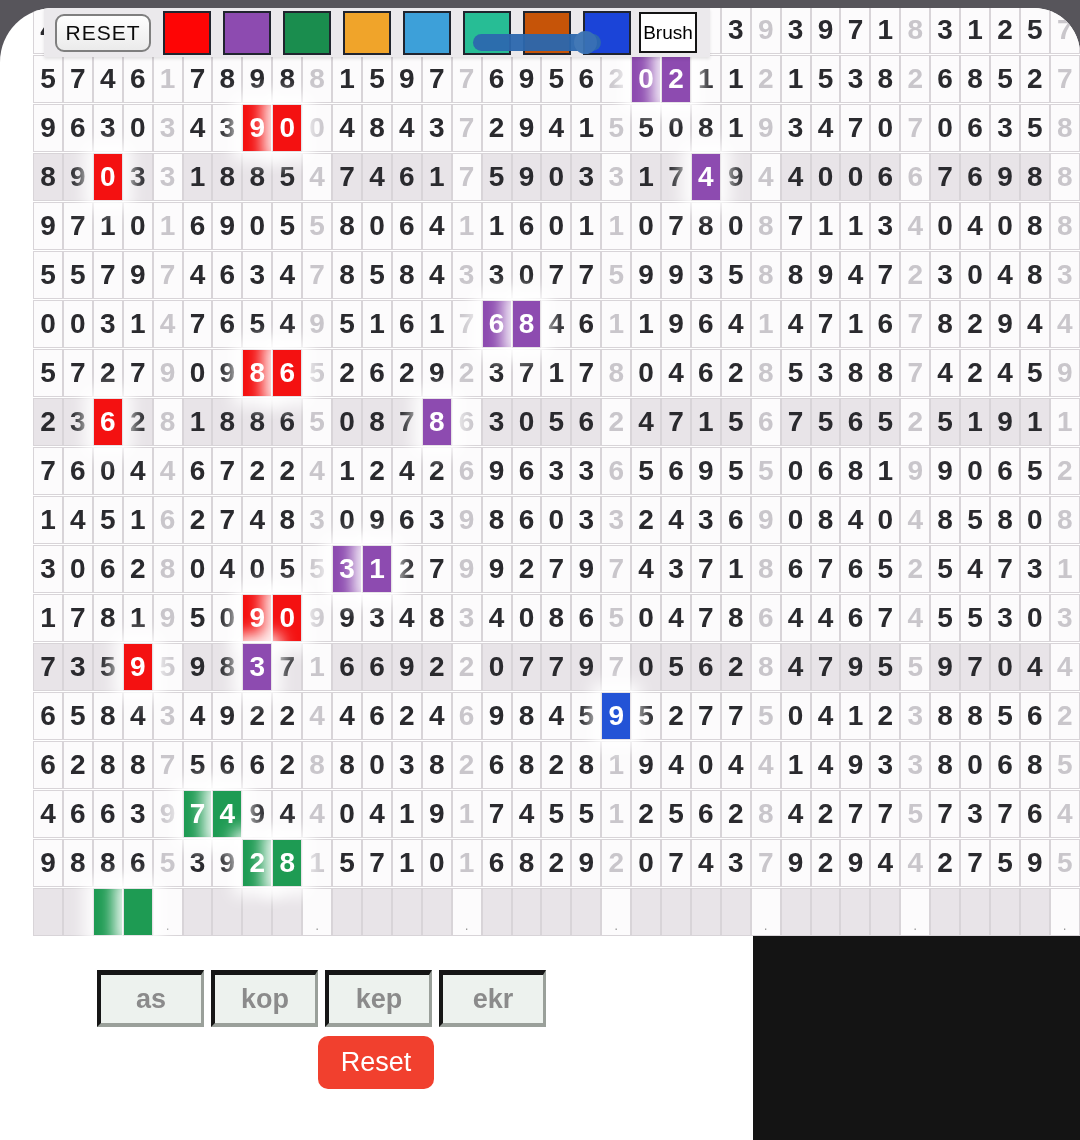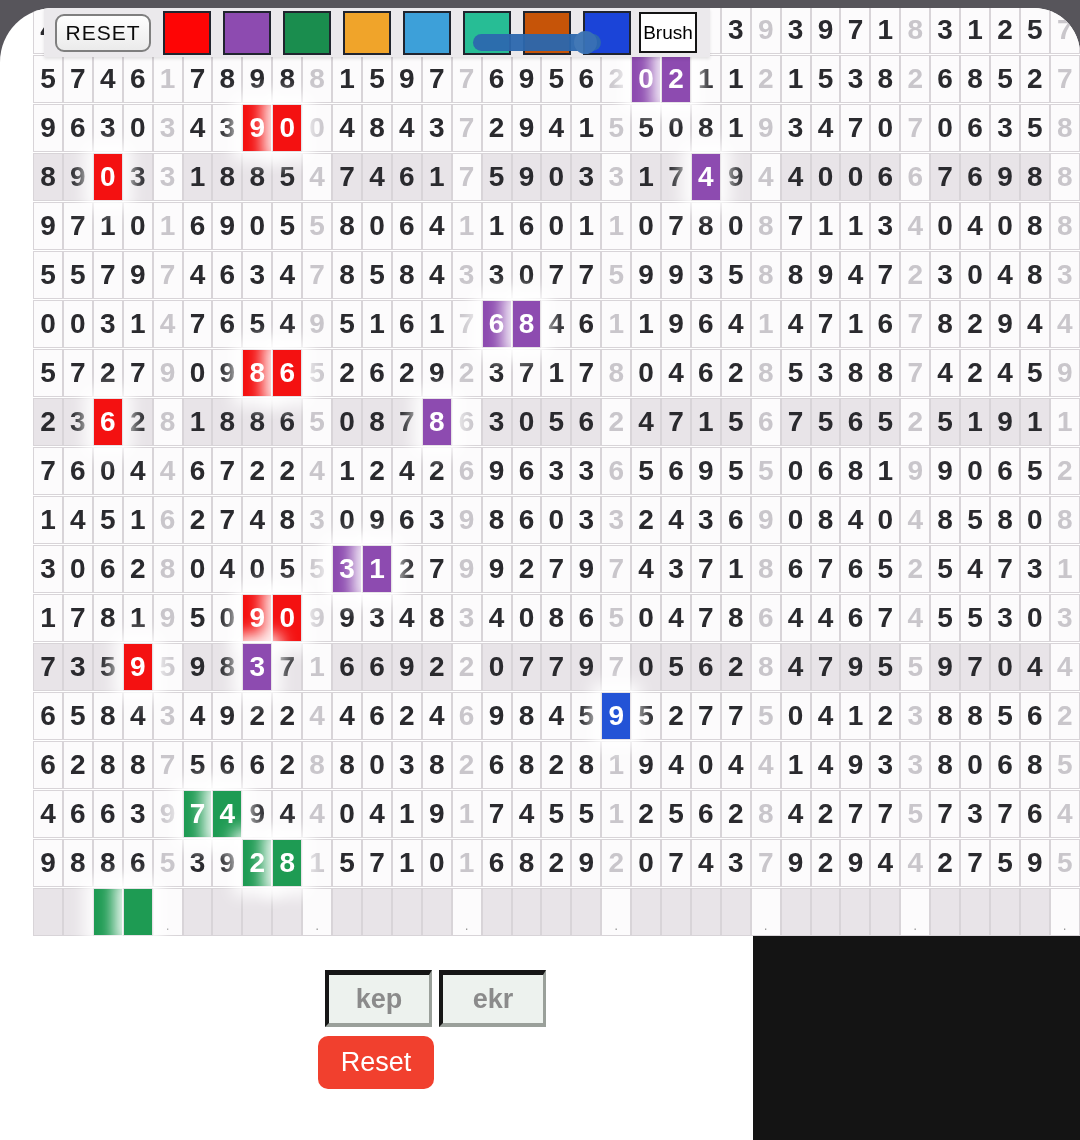--- a/index.html
+++ b/index.html
@@ -807,20 +807,22 @@
         <div class="swatch" style="background: rgb(39, 189, 149);"></div>
         <div class="swatch" style="background: rgb(198, 84, 8);"></div>
         <div class="swatch" style="background: rgb(27, 68, 216);"></div>
       </div>
     <div class="slider-track" style="background: rgb(44, 104, 174);">
       <div class="slider-thumb" style="background: rgb(58, 114, 180);"></div>
     </div>
     <button class="brush-btn">Brush</button>
   </div>
 
+  <button class="pos-btn" style="left:97px">as</button>
+  <button class="pos-btn" style="left:211px">kop</button>
   <button class="pos-btn" style="left:439px">ekr</button>
   <button class="pos-btn" style="left:325px">kep</button>
 
   <button class="reset-bottom">Reset</button>
 
   <div class="black-panel"></div>
 
 </div>
 
 </body></html>

